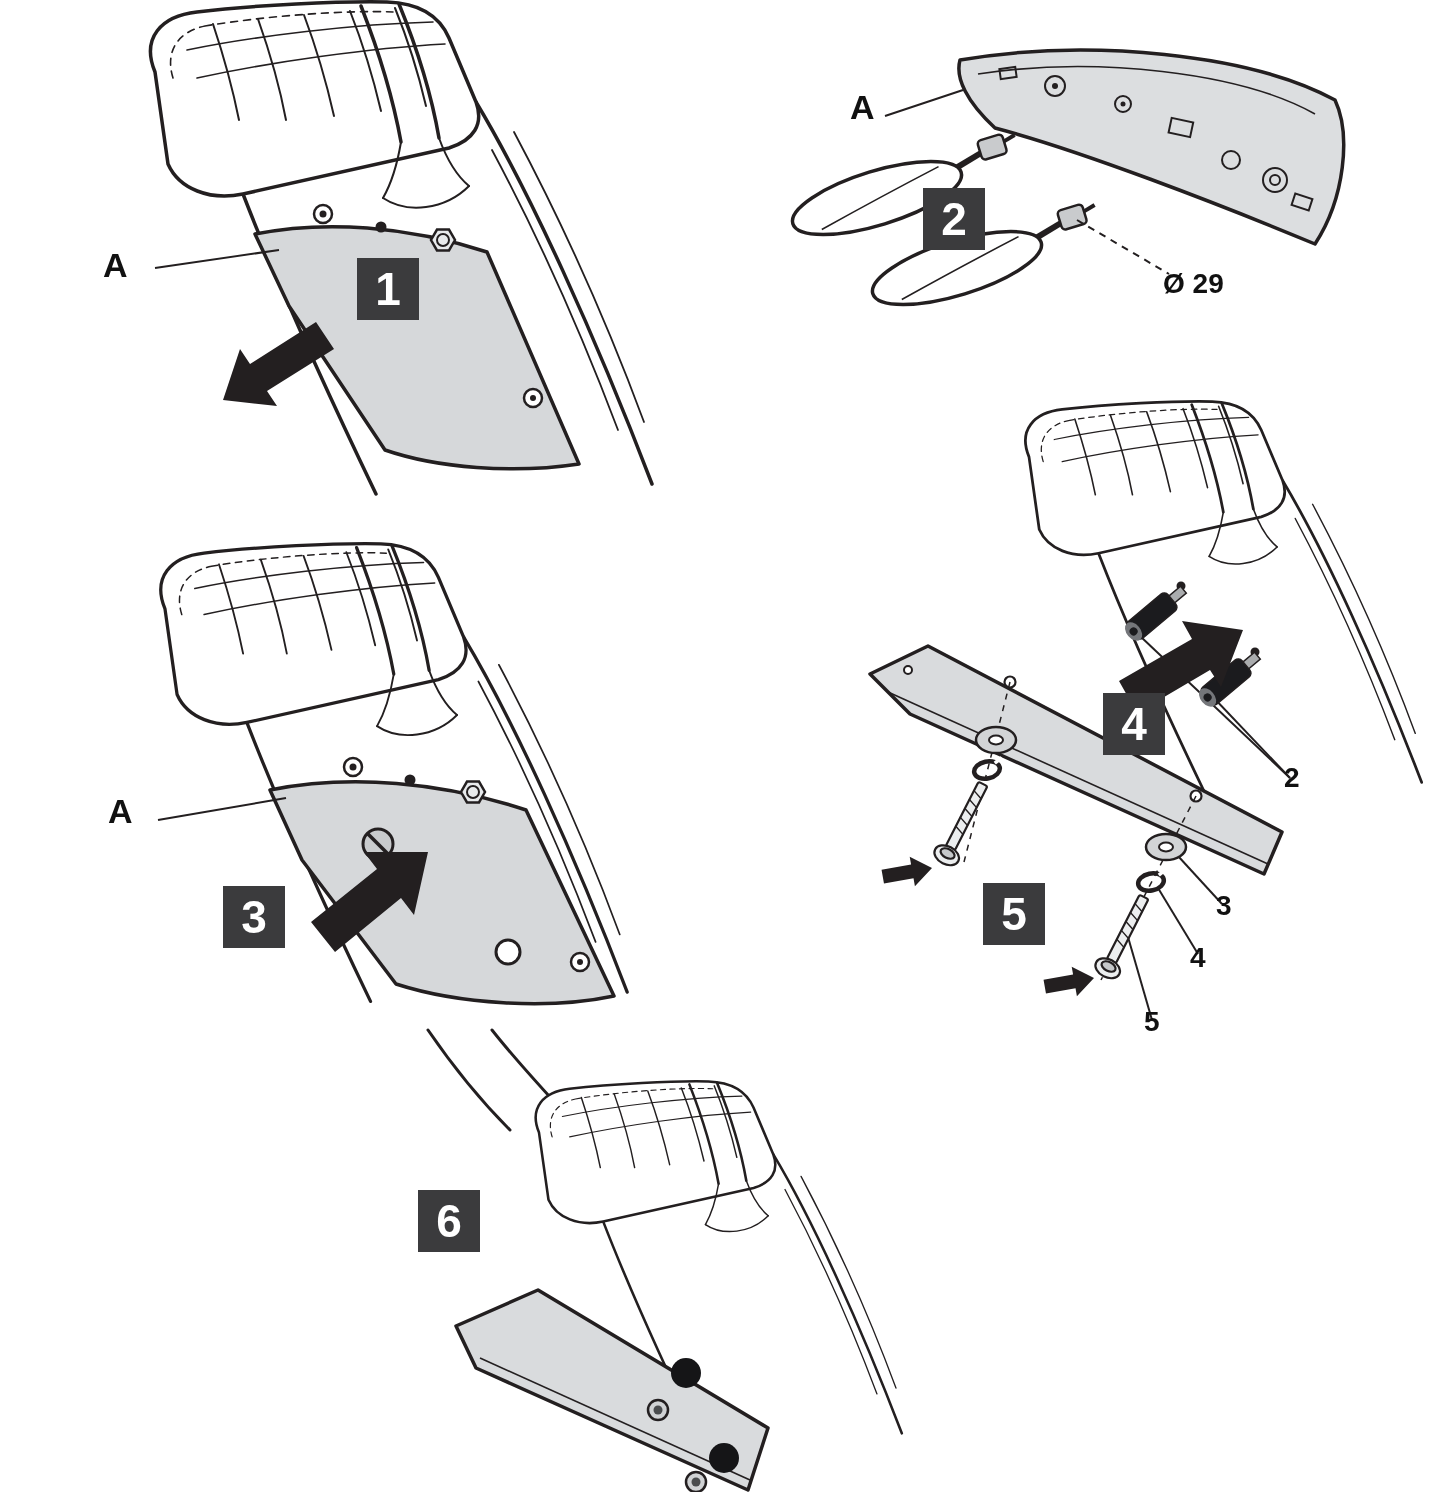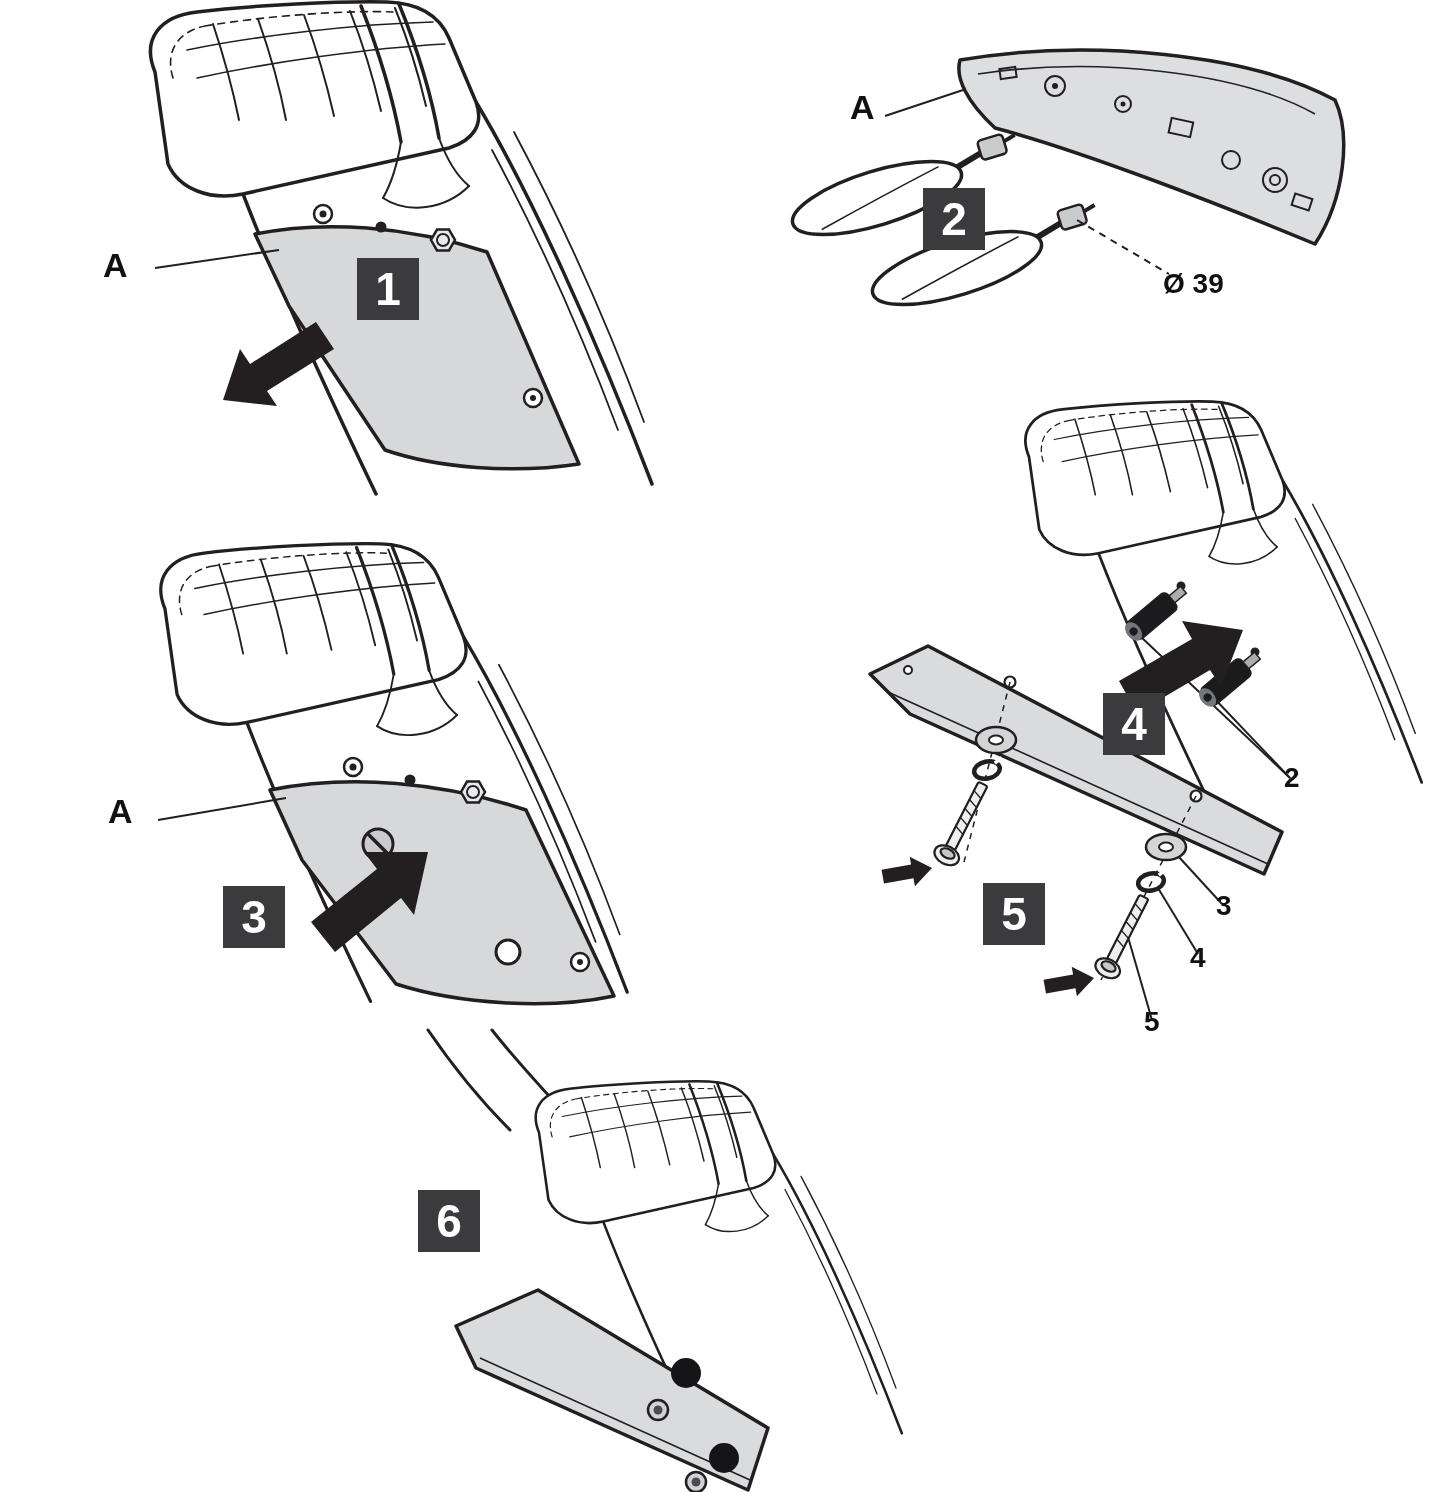--- a/index.html
+++ b/index.html
@@ -125,21 +125,21 @@
         <path d="M-62,14 C-20,5 30,-5 68,-12" stroke="#231f20" stroke-width="1.6" fill="none"></path>
         <path d="M86,-6 L114,-13" stroke="#231f20" stroke-width="6"></path>
         <rect x="112" y="-25" width="26" height="20" rx="4" fill="#c9cbcd" stroke="#231f20" stroke-width="2.5"></rect>
         <path d="M138,-17 L150,-20" stroke="#231f20" stroke-width="4"></path>
       </g>
       <path d="M332,192 L424,246" stroke="#231f20" stroke-width="2" stroke-dasharray="7 6"></path>
       <path d="M140,88 L218,62" stroke="#231f20" stroke-width="2"></path>
     </svg>
     <div class="part-label" style="left:105px; top:62px;">A</div>
     <div class="badge" style="left:178px; top:160px;">2</div>
-    <div class="dim-label" style="left:418px; top:242px;">Ø 39</div>
+    <div class="dim-label" style="left:418px; top:242px;">Ø 29</div>
   </div>
 
   <div class="step" id="step3" style="left:58px; top:522px; width:625px; height:500px;">
     <svg width="625" height="500" viewBox="0 0 625 500">
       <use href="#sym-tail" transform="translate(14,20) scale(0.93)"></use>
       <path d="M212,268 C292,252 384,260 468,288 L556,474 C490,488 400,482 338,462 L244,338 Z" fill="#d6d8da" stroke="#231f20" stroke-width="3.5" stroke-linejoin="round"></path>
       <g stroke="#231f20">
         <circle cx="295" cy="245" r="9" fill="#ffffff" stroke-width="2.5"></circle>
         <circle cx="295" cy="245" r="3.5" fill="#231f20" stroke="none"></circle>
         <circle cx="352" cy="258" r="5.5" fill="#231f20" stroke="none"></circle>

